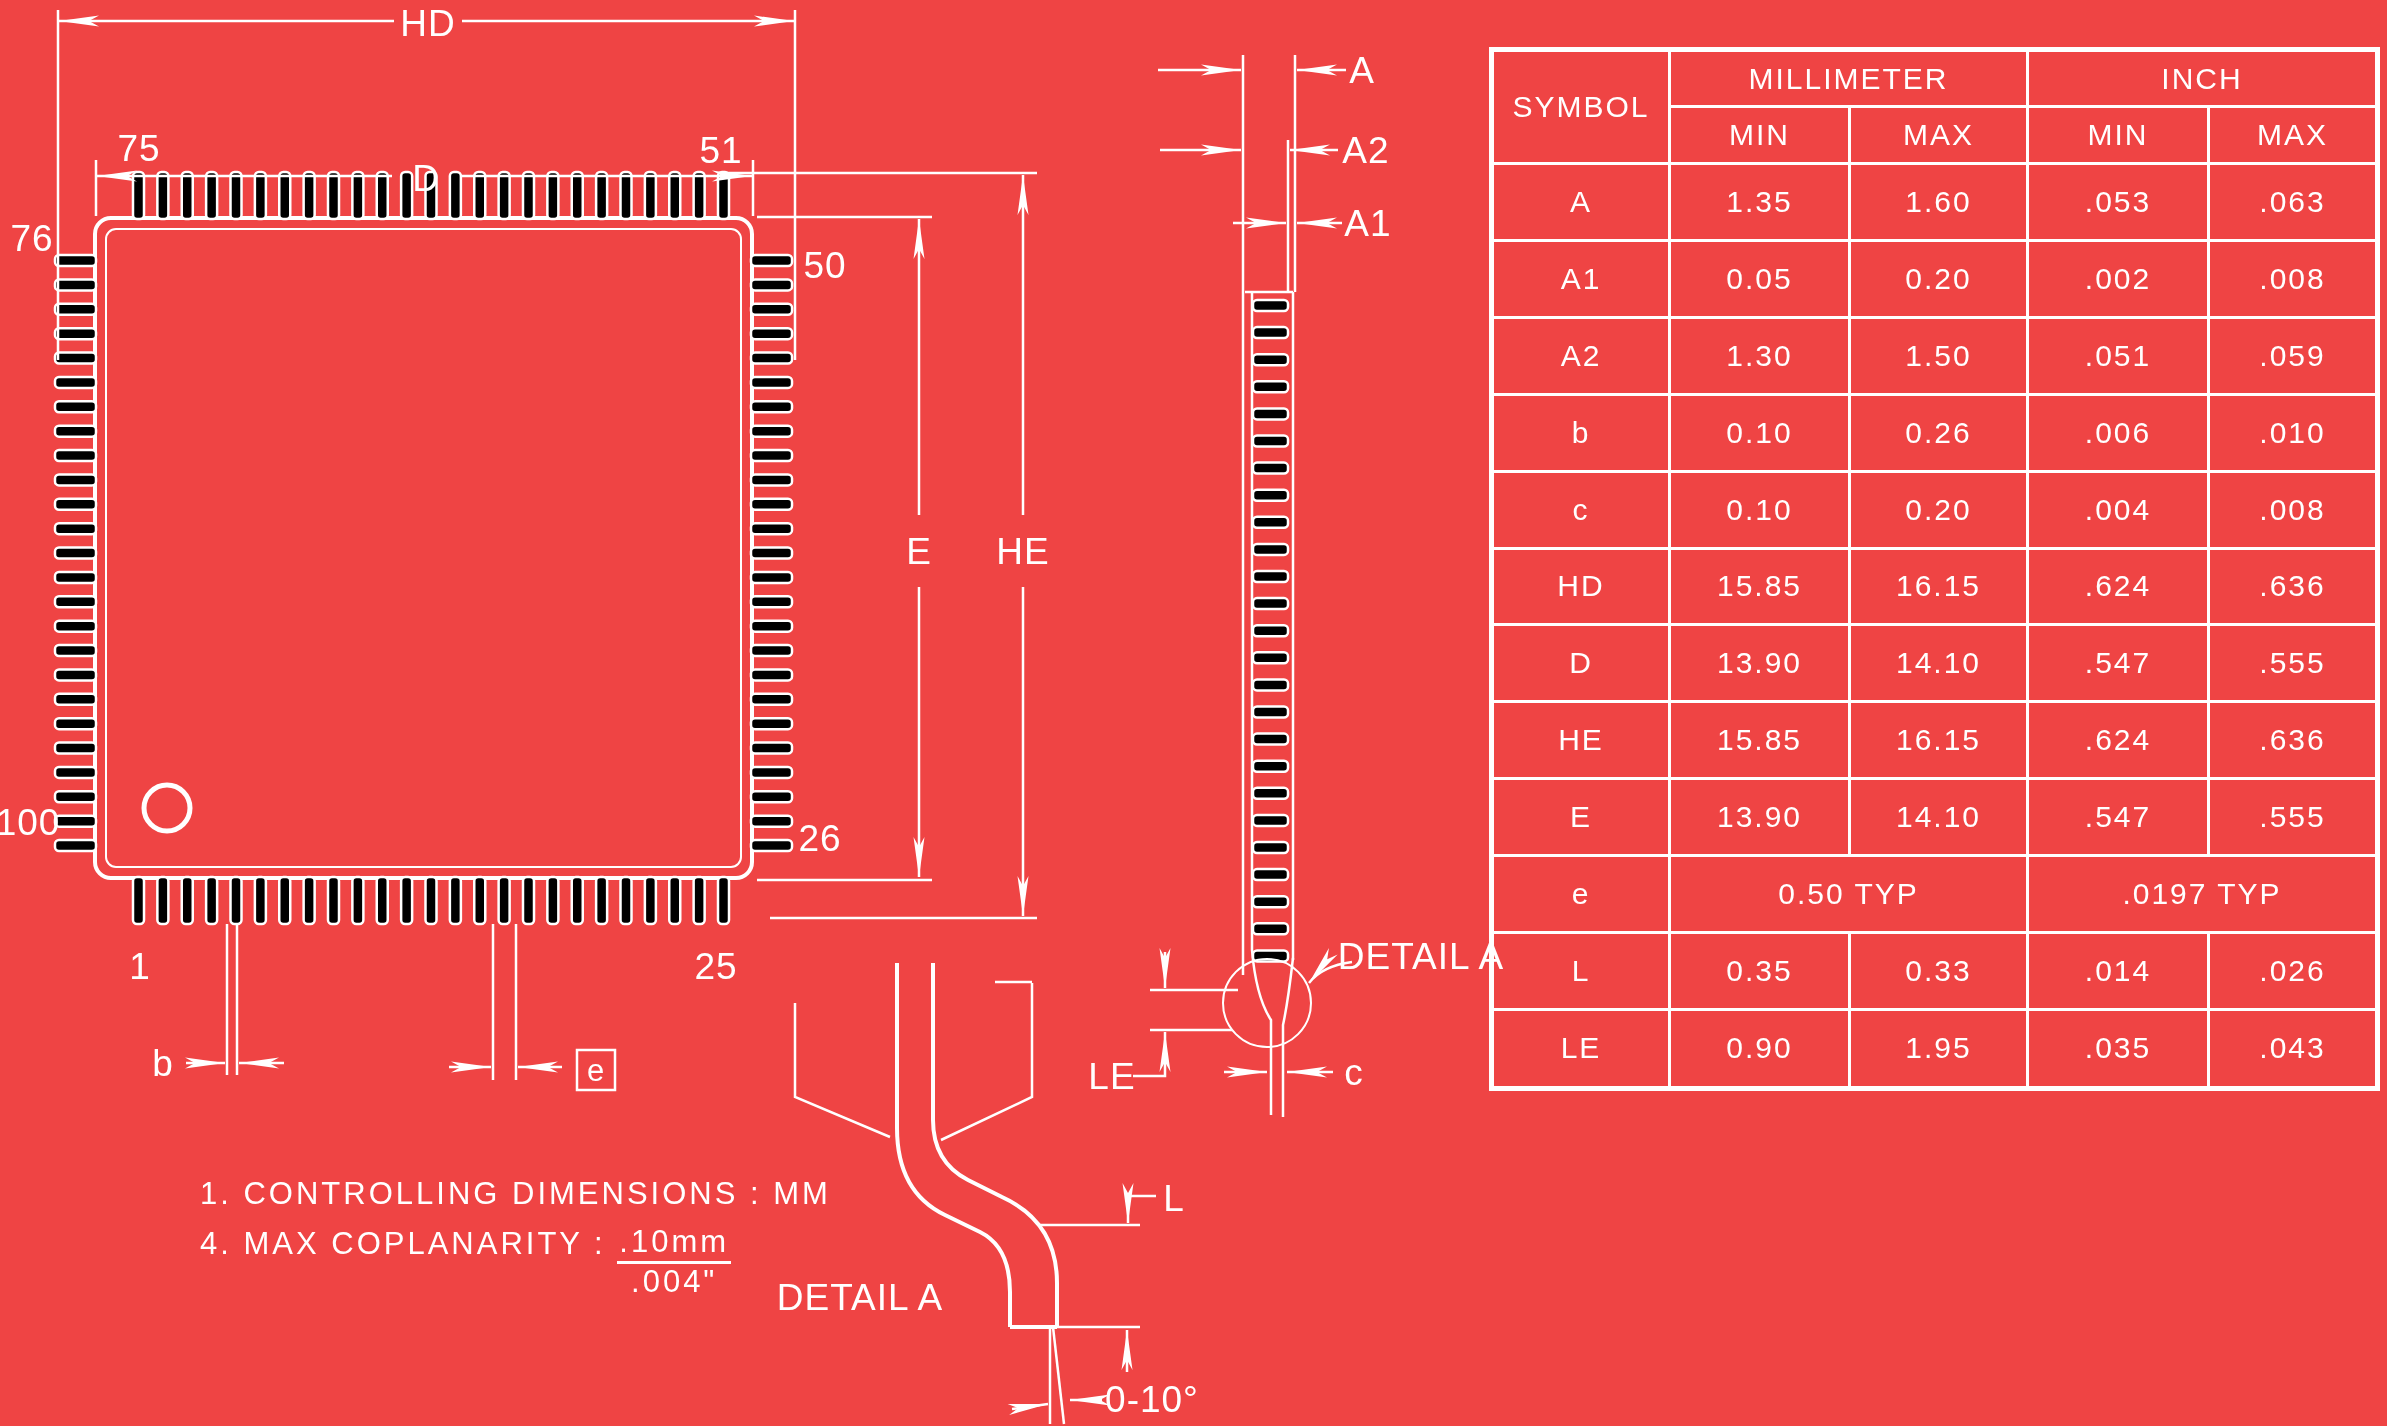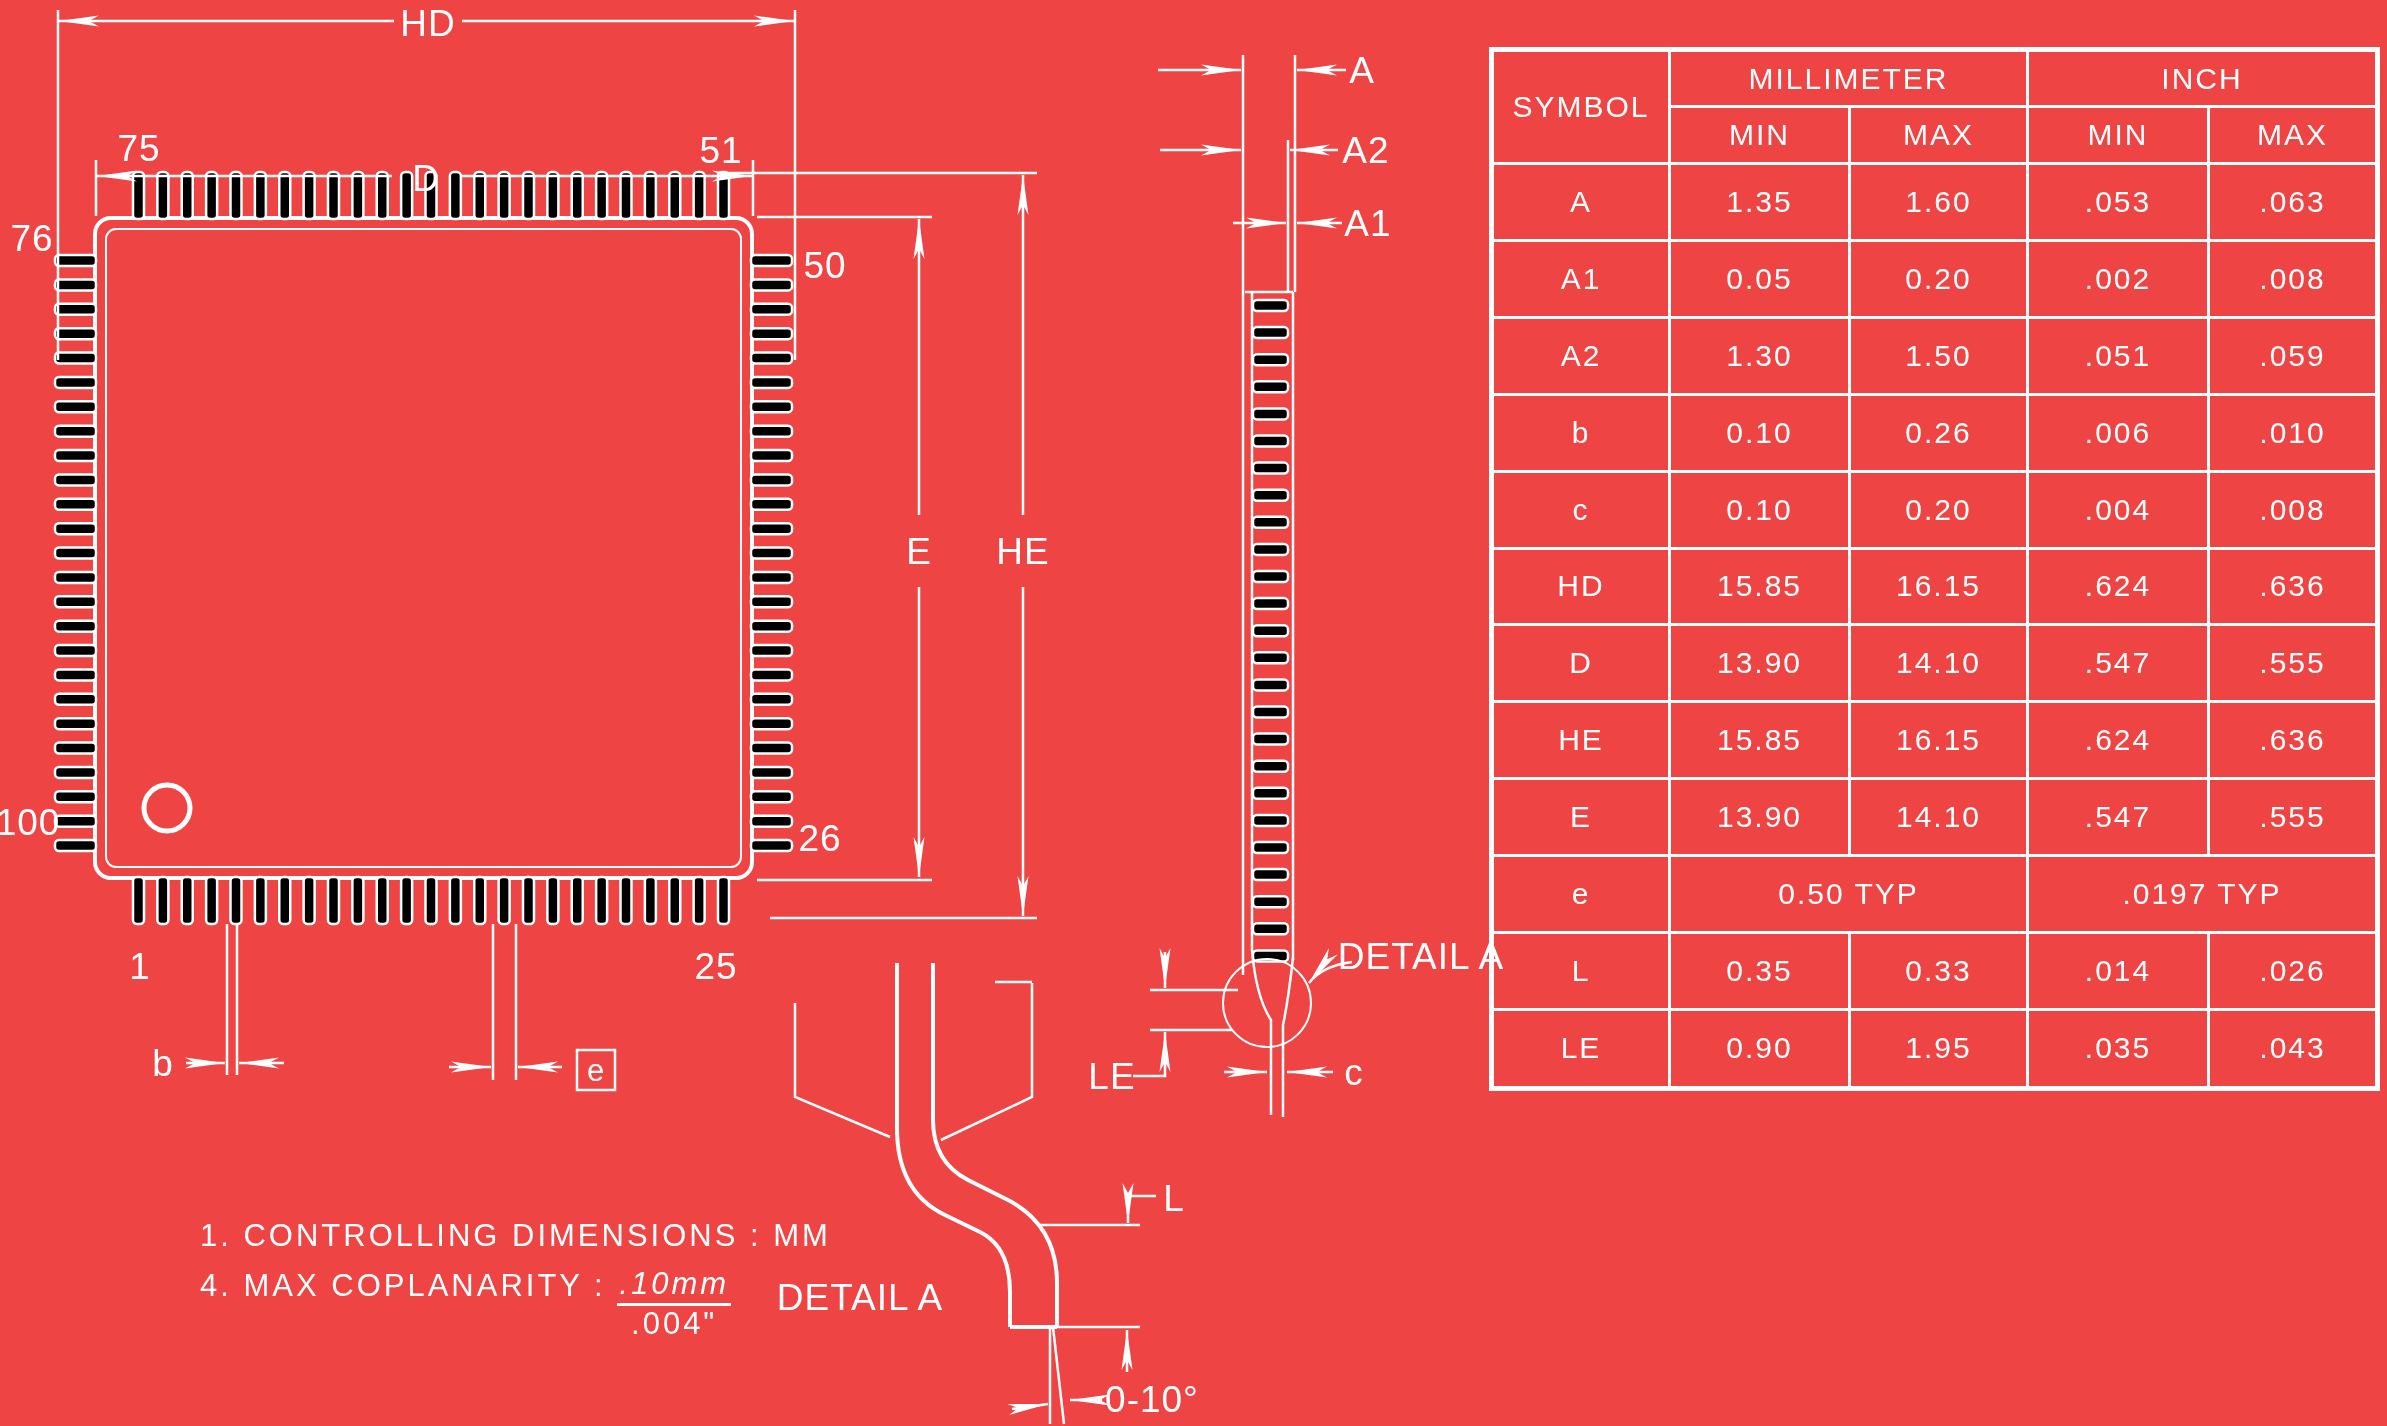--- a/index.html
+++ b/index.html
@@ -12,24 +12,24 @@
   .thick{stroke:#fff;stroke-width:4;fill:none;}
   .thin{stroke:#fff;stroke-width:2;fill:none;}
   .pinr{stroke:#fff;stroke-width:2.5;fill:#000;}
   
   .tablewrap{position:absolute;left:1489px;top:47px;width:886px;height:1044px;}
   table.dim{border-collapse:collapse;table-layout:fixed;width:100%;height:100%;
             border:5px solid #fff;color:#fff;font-size:30px;letter-spacing:2px;text-align:center;}
   table.dim th,table.dim td{border:3px solid #fff;font-weight:normal;padding:0;}
   table.dim thead tr{height:57px;}
   
-  .notes{position:absolute;left:200px;top:1218px;color:#fff;font-size:31px;letter-spacing:3px;white-space:nowrap;}
+  .notes{position:absolute;left:200px;top:1176px;color:#fff;font-size:31px;letter-spacing:3px;white-space:nowrap;}
   .notes .nline{margin-bottom:14px;}
   .frac{display:inline-block;vertical-align:top;text-align:center;line-height:1.05;}
-  .frac .top{display:block;border-bottom:3px solid #fff;padding:0 2px 2px 2px;font-style:italic;}
+  .frac .top{display:block;border-bottom:3px solid #fff;padding:0 2px 2px 2px;}
   .frac .bot{display:block;padding-top:2px;}
 </style>
 </head>
 <body>
 
 <div class="stage">
 
   <svg width="2387" height="1426" viewBox="0 0 2387 1426">
     <defs>
       <marker id="ah" markerUnits="userSpaceOnUse" markerWidth="44" markerHeight="14" refX="42" refY="7" orient="auto-start-reverse">

